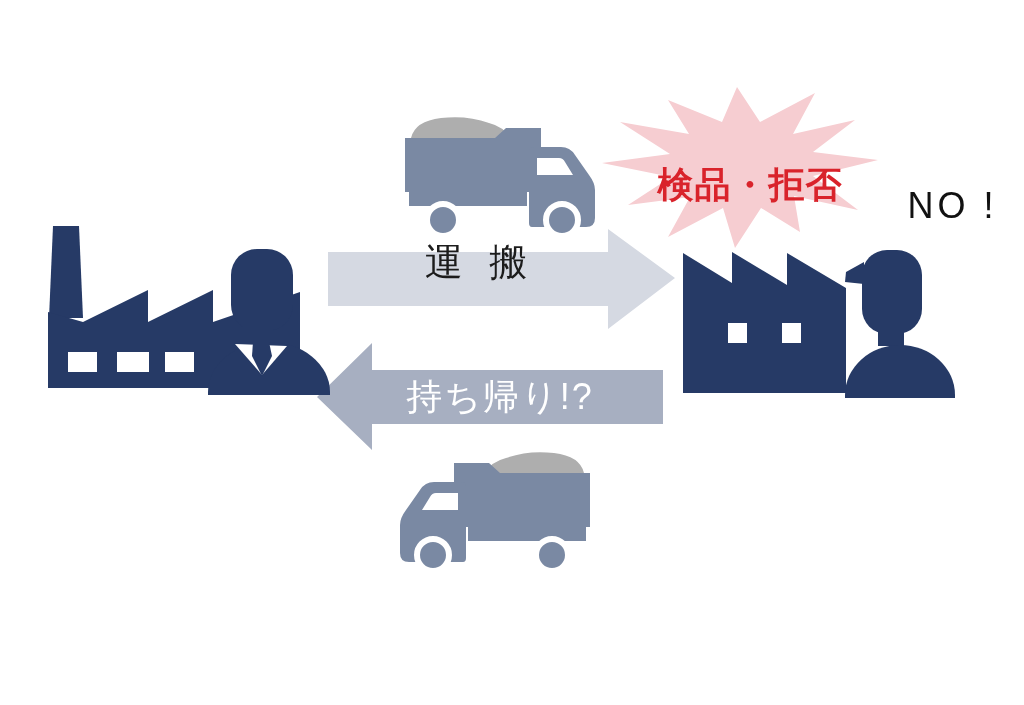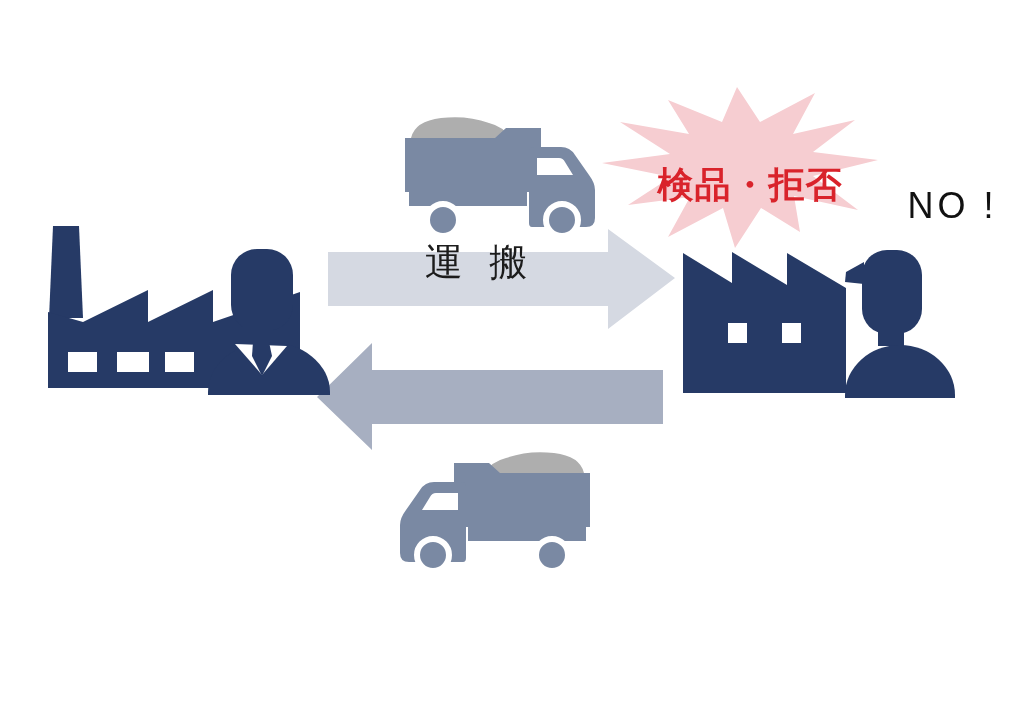--- a/index.html
+++ b/index.html
@@ -100,16 +100,17 @@
     <path class="fill-load" d="M6,23 Q10,6 36,3 Q62,0 84,8 Q100,12 104,23 Z"></path>
     <path class="fill-steel" d="M0,23 L90,23 L101,13 L136,13 L136,77 L0,77 Z"></path>
     <rect class="fill-steel" x="4" y="77" width="118" height="14"></rect>
     <path class="fill-steel" d="M127,112 Q124,112 124,108 L124,36 Q124,32 129,32 L156,32 Q165,32 170,40 L184,60 Q190,68 190,75 L190,103 Q190,112 181,112 Z"></path>
     <path class="fill-white" d="M132,43 L154,43 Q158,43 160,47 L168,60 L132,60 Z"></path>
     <circle class="wheel" cx="38" cy="105" r="16"></circle>
     <circle class="wheel" cx="157" cy="105" r="16"></circle>
   </svg>
 
   <div class="label lbl-transport">運 搬</div>
+  <div class="label lbl-takeback">持ち帰り!?</div>
   <div class="label lbl-burst">検品・拒否</div>
   <div class="label lbl-no">NO !</div>
 
 </div>
 
 </body></html>

